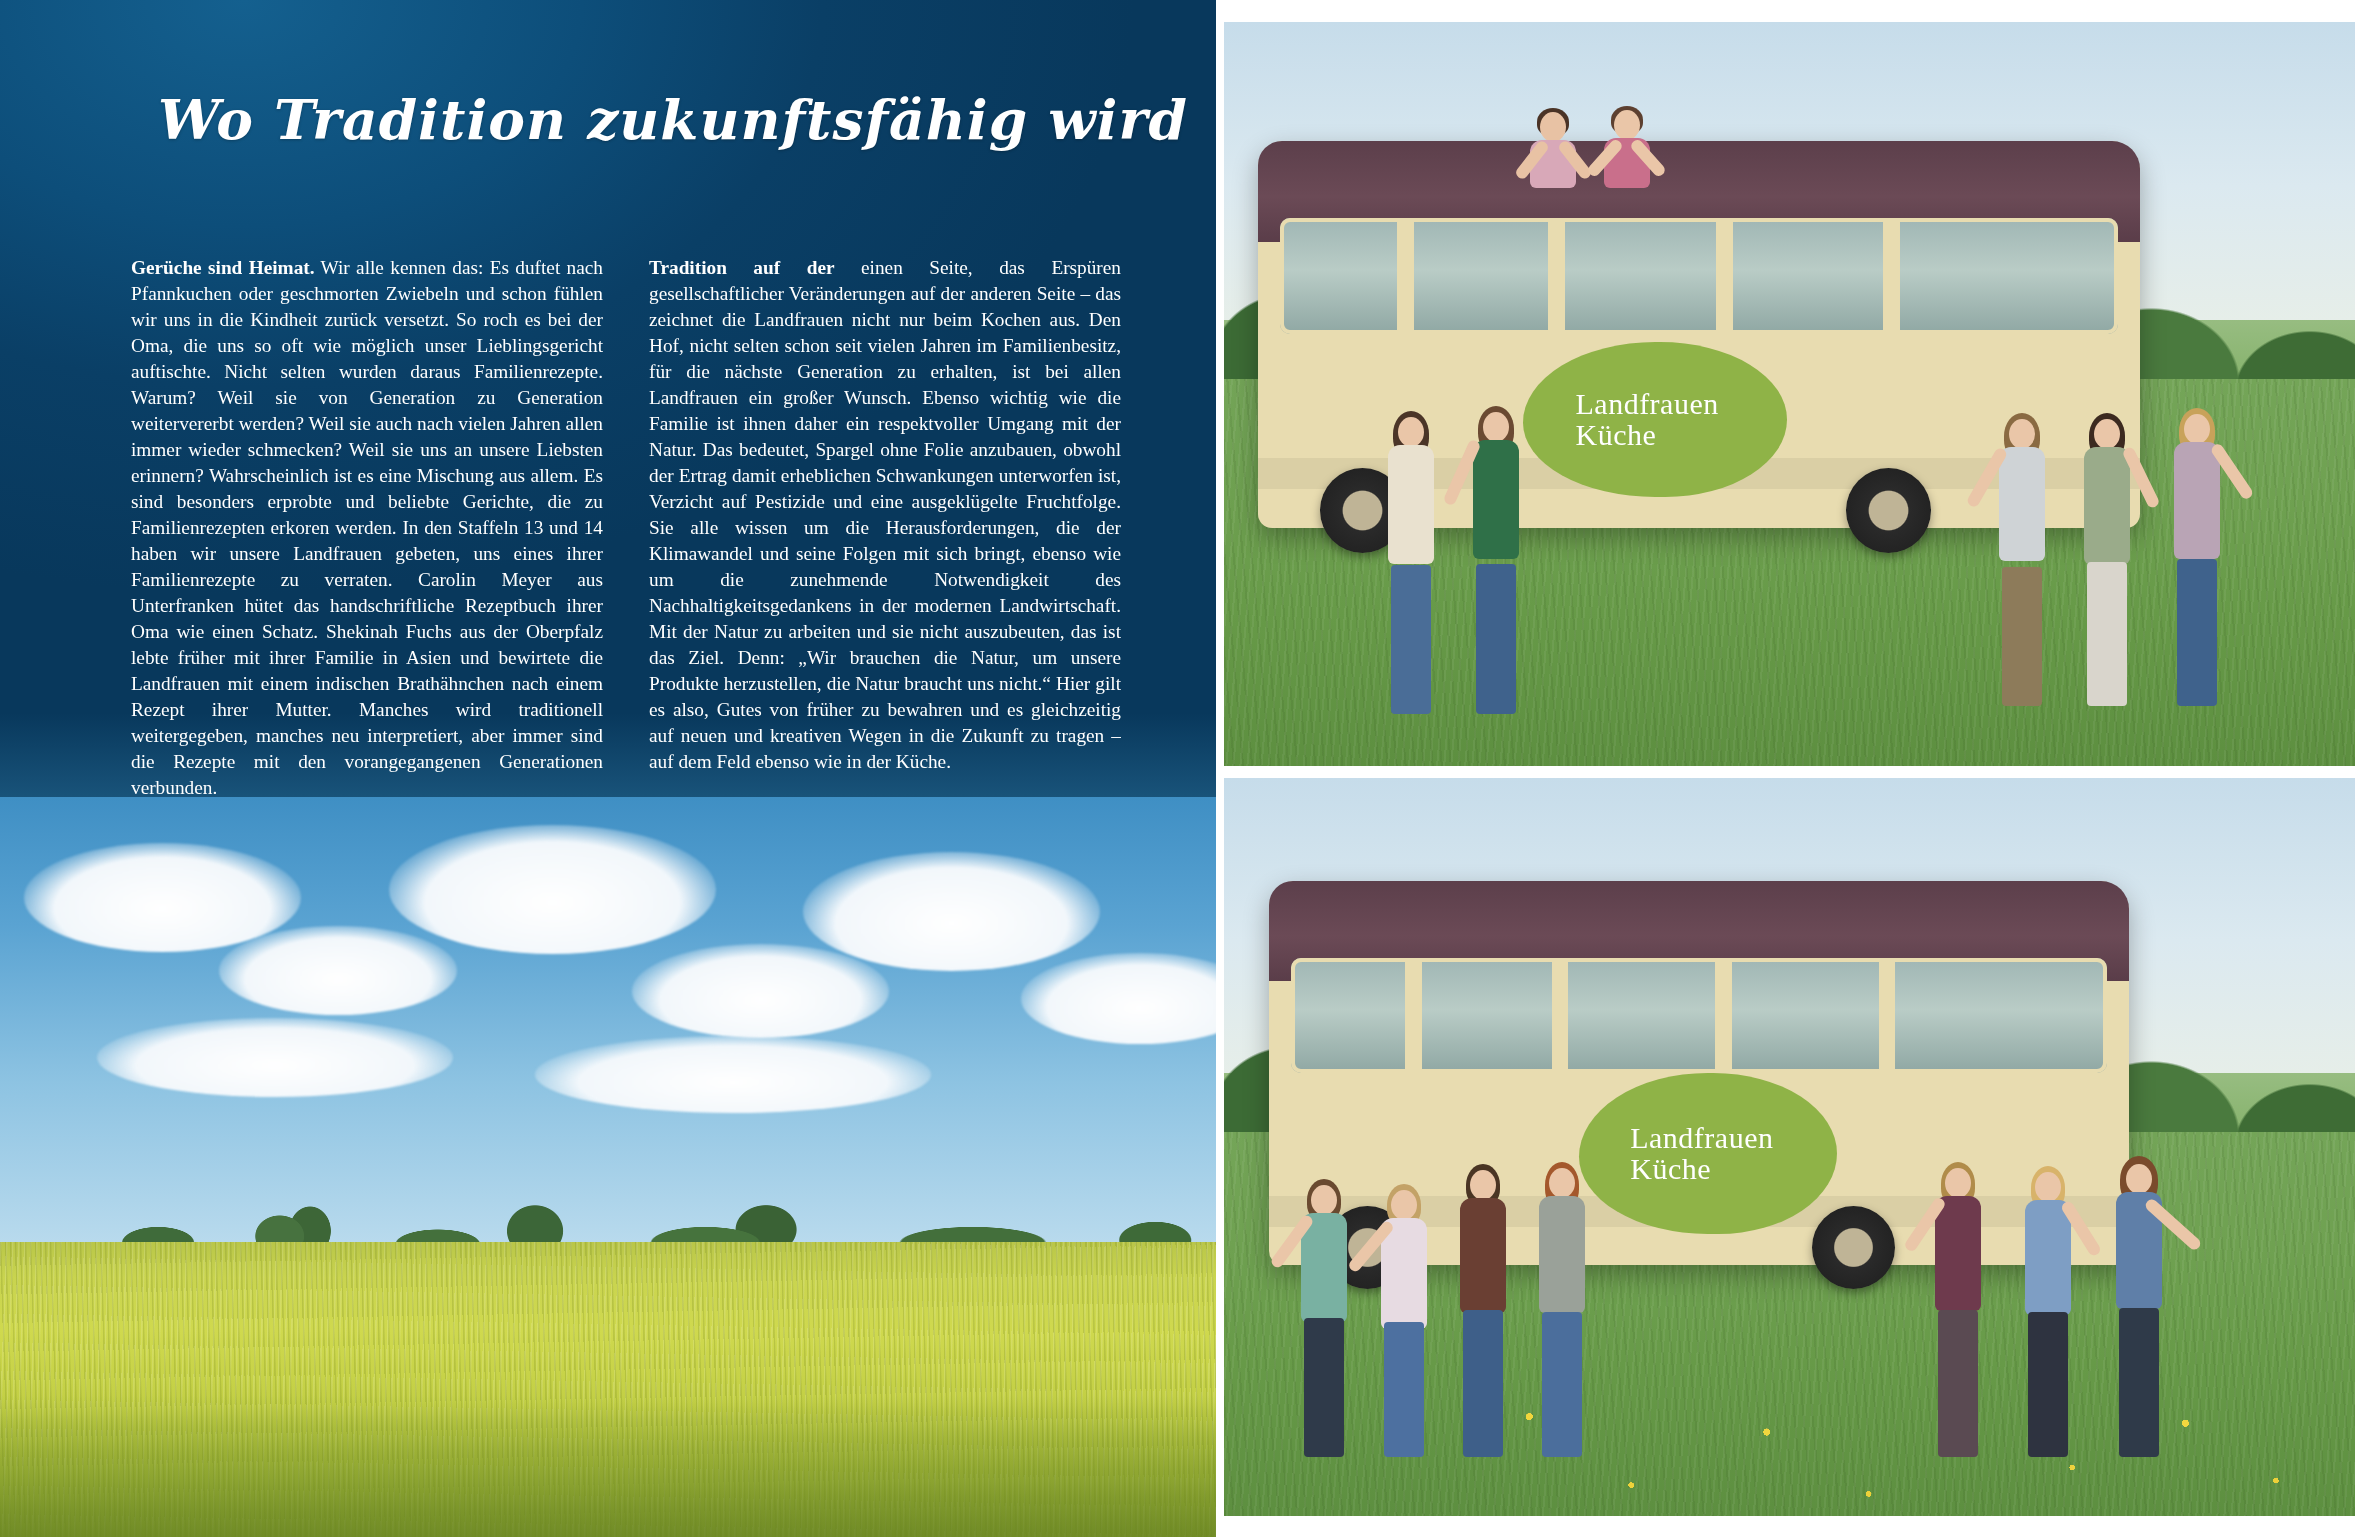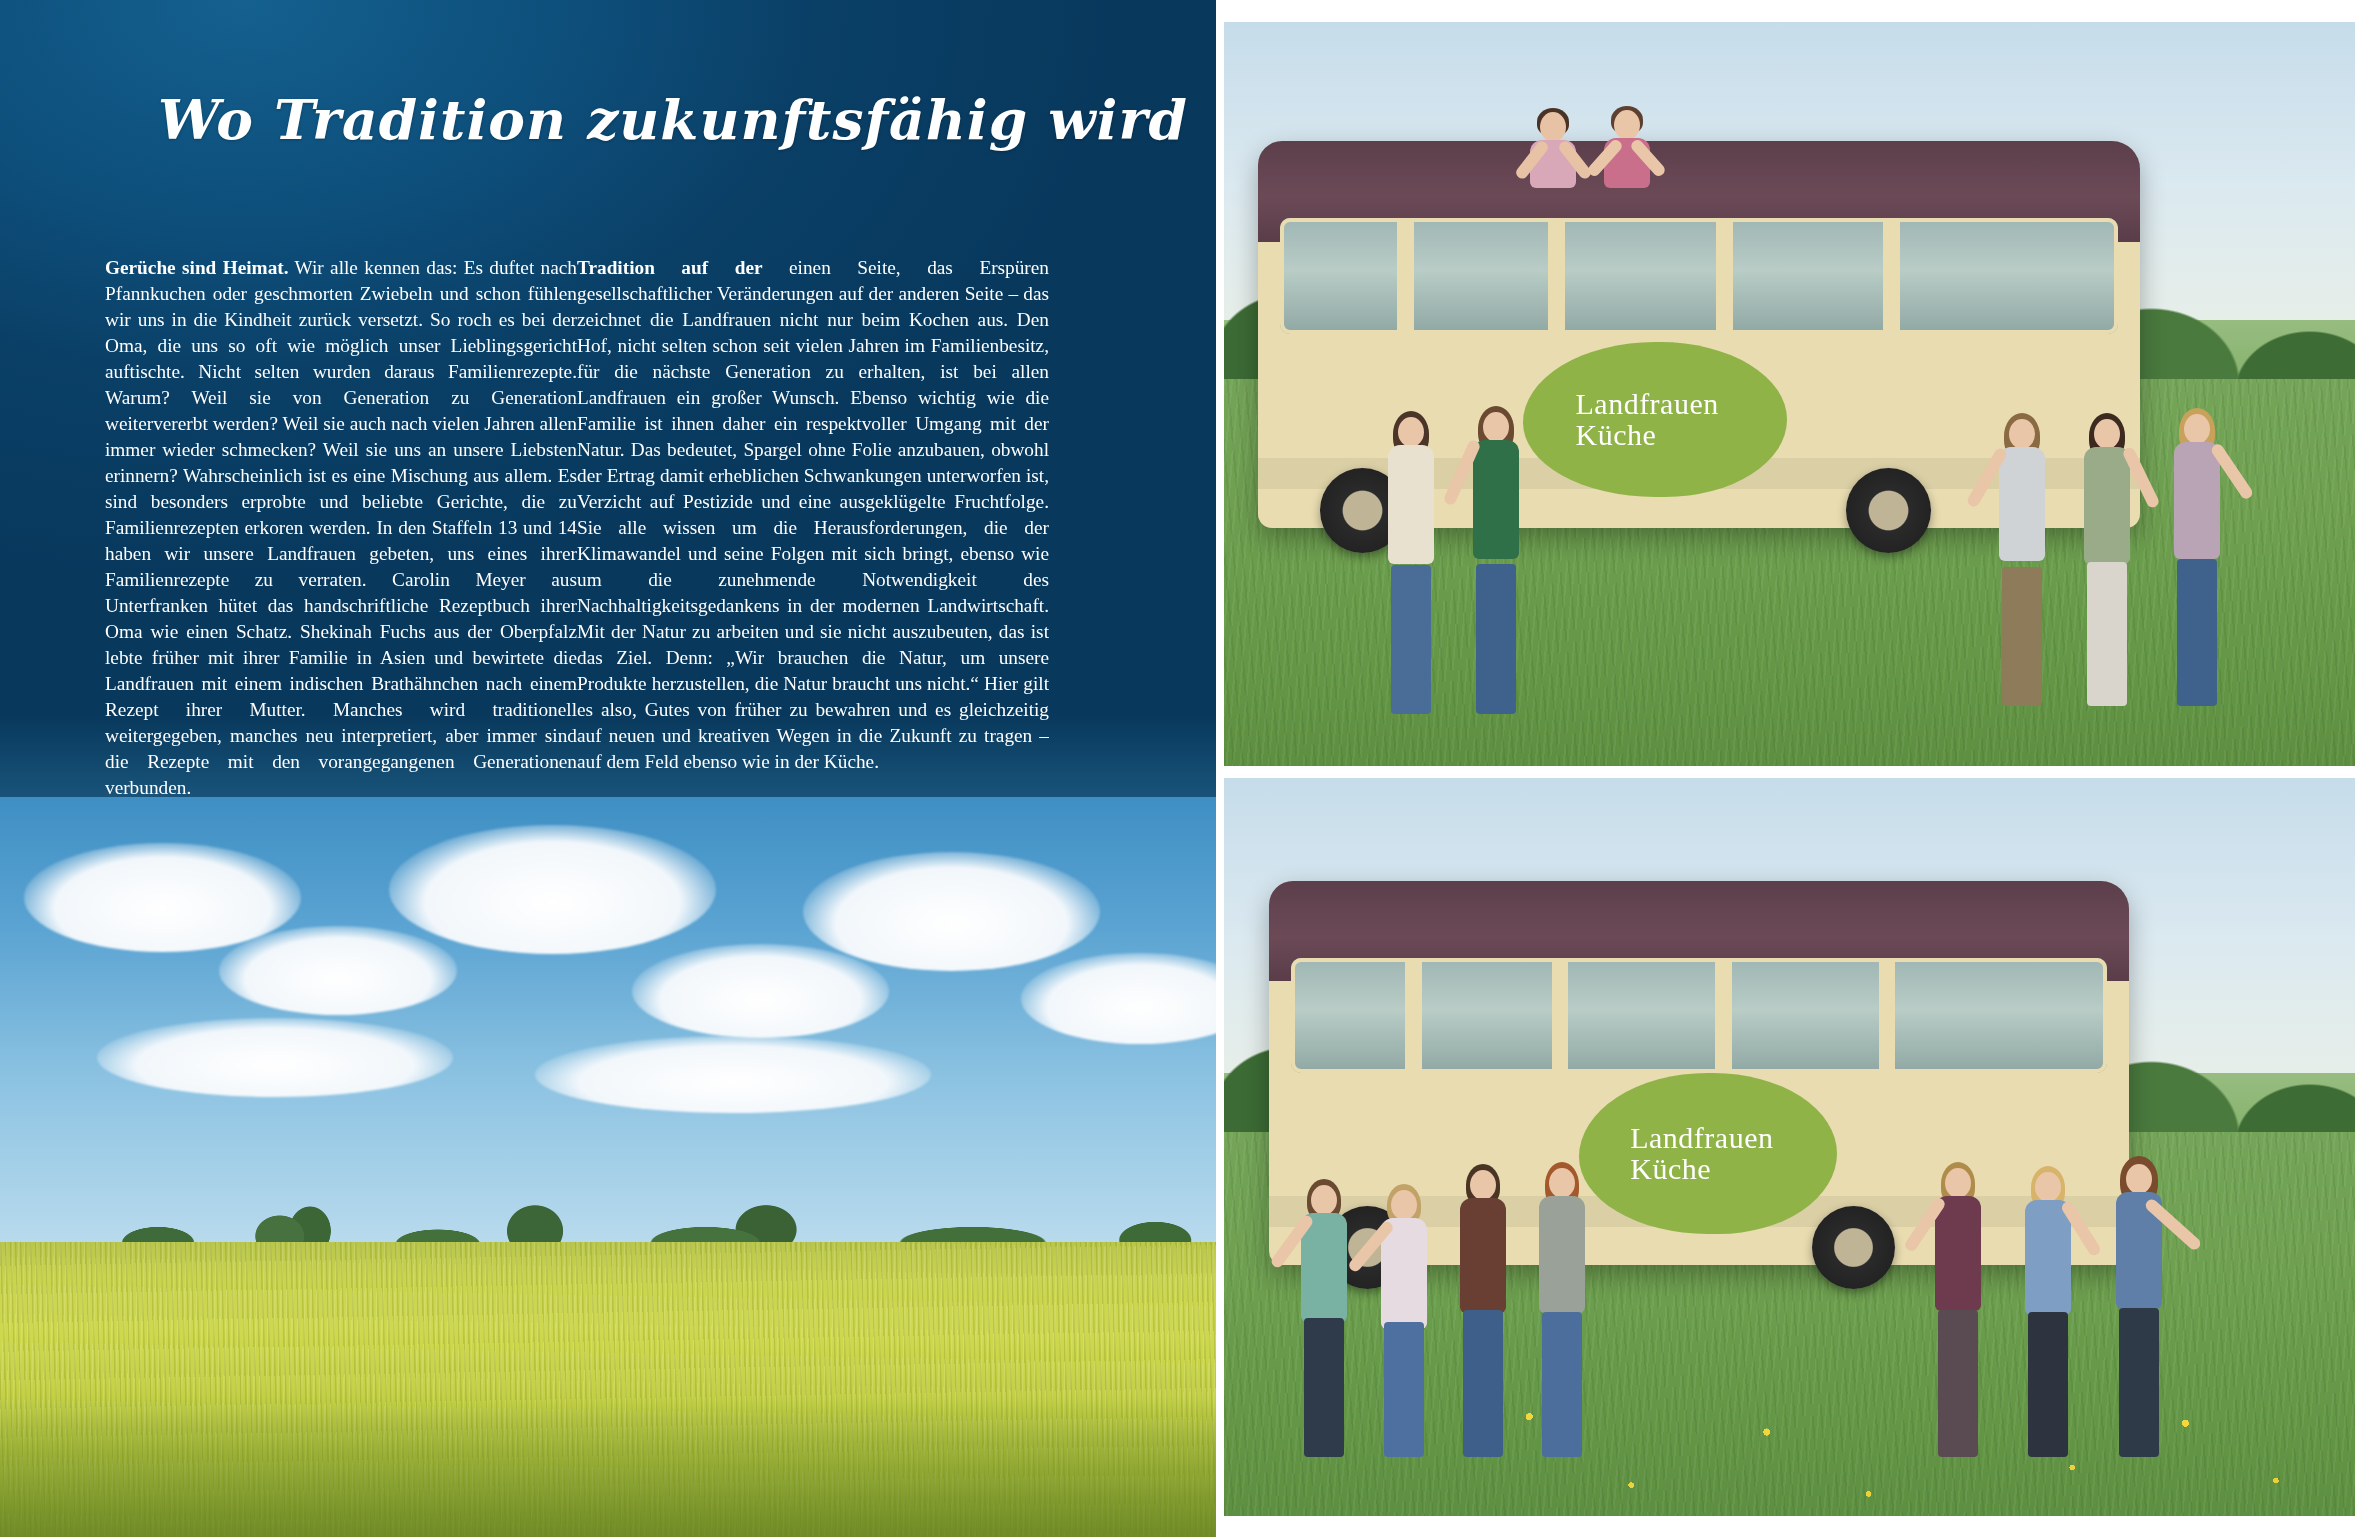--- a/index.html
+++ b/index.html
@@ -118,24 +118,25 @@
     font-style: italic;
     font-weight: bold;
     font-size: 55px;
     letter-spacing: 1px;
     text-shadow: 0 1px 3px rgba(0,0,0,0.25);
     white-space: nowrap;
   }
 
   .cols {
     position: absolute;
-    left: 105px;
+    left: 131px;
     top: 255px;
     width: 990px;
     display: flex;
+    gap: 46px;
   }
   .col {
     width: 472px;
     color: #ffffff;
     font-family: "Liberation Serif", serif;
     font-size: 19.3px;
     line-height: 26px;
     text-align: justify;
     -webkit-hyphens: auto;
     hyphens: auto;

